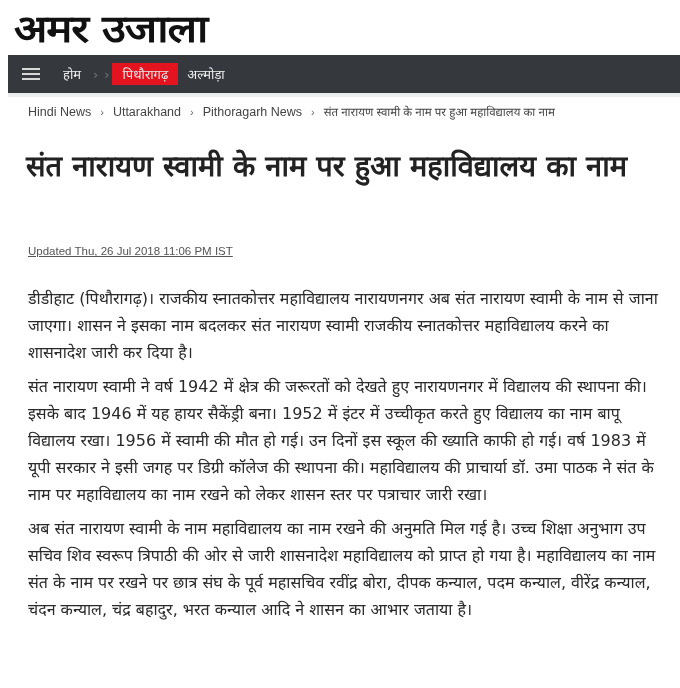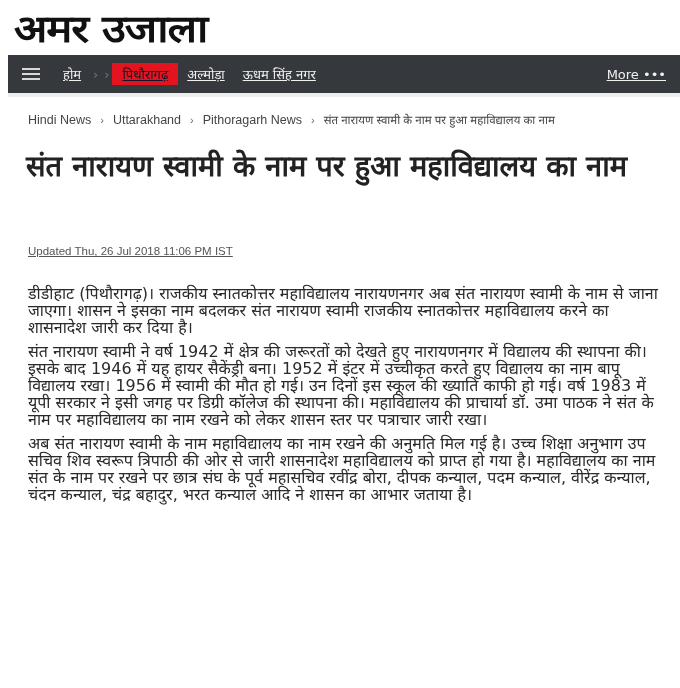--- a/index.html
+++ b/index.html
@@ -23,68 +23,66 @@
     display: flex; align-items: center;
   }
   .nav-under {
     position: absolute; left: 8px; top: 93px; width: 672px; height: 4px;
     background: #eceded;
   }
   .hamburger { width: 18px; height: 12px; margin-left: 14px; margin-right: 14px; display: flex; flex-direction: column; justify-content: space-between; }
   .hamburger span { display: block; height: 2px; background: #d8d8d8; }
   .nav-item {
     color: #f0f0f0; font-size: 13px; padding: 0 9px; height: 22px;
-    display: flex; align-items: center; white-space: nowrap; text-decoration: underline;
+    display: flex; align-items: center; white-space: nowrap;
   }
-  .nav-item.active { background: #e3141f; color: #0f172a; padding: 0 10px; }
+  .nav-item.active { background: #e3141f; color: #e5e5e5; padding: 0 10px; }
   .nav-sep { color: #777; font-size: 13px; padding: 0 3px; }
   .nav-more { margin-left: auto; padding-right: 14px; }
   .breadcrumb {
-    position: absolute; left: 28px; top: 112px;
+    position: absolute; left: 28px; top: 104px;
     font-size: 12.5px; color: #444; white-space: nowrap;
     font-family: "Liberation Sans", "DejaVu Sans", sans-serif;
   }
   .breadcrumb .sep { color: #666; padding: 0 9px; font-size: 11px; }
   .breadcrumb .current { font-size: 11.5px; }
   .title {
     position: absolute; left: 26px; top: 143px; width: 630px;
     font-size: 29px; font-weight: bold; line-height: 46px; color: #222;
     margin: 0;
   }
   .updated {
     position: absolute; left: 28px; top: 245px;
     font-size: 11.5px; color: #555;
     font-family: "Liberation Sans", "DejaVu Sans", sans-serif;
     text-decoration: underline;
   }
   .article {
     position: absolute; left: 28px; top: 285px; width: 640px;
   }
   .article p {
-    margin: 0 0 7px 0; font-size: 16px; line-height: 17px; color: #2a2a2a;
+    margin: 0 0 7px 0; font-size: 16px; line-height: 27px; color: #2a2a2a;
   }
 </style>
 </head>
 <body>
 
 <div class="logo">अमर उजाला</div>
 
 <nav class="nav">
   <div class="hamburger">
       <span></span>
       <span></span>
       <span></span>
     </div>
   <a class="nav-item">होम</a>
   <span class="nav-sep">›</span>
   <span class="nav-sep">›</span>
   <a class="nav-item active">पिथौरागढ़</a>
   <a class="nav-item">अल्मोड़ा</a>
-  <a class="nav-item">ऊधम सिंह नगर</a>
-  <a class="nav-item nav-more">More •••</a>
 </nav>
 <div class="nav-under"></div>
 
 <div class="breadcrumb">
   <a>Hindi News</a><span class="sep">›</span><a>Uttarakhand</a><span class="sep">›</span><a>Pithoragarh News</a><span class="sep">›</span><span class="current">संत नारायण स्वामी के नाम पर हुआ महाविद्यालय का नाम</span>
 </div>
 
 <h1 class="title">संत नारायण स्वामी के नाम पर हुआ महाविद्यालय का नाम</h1>
 
 <div class="updated">Updated Thu, 26 Jul 2018 11:06 PM IST</div>

